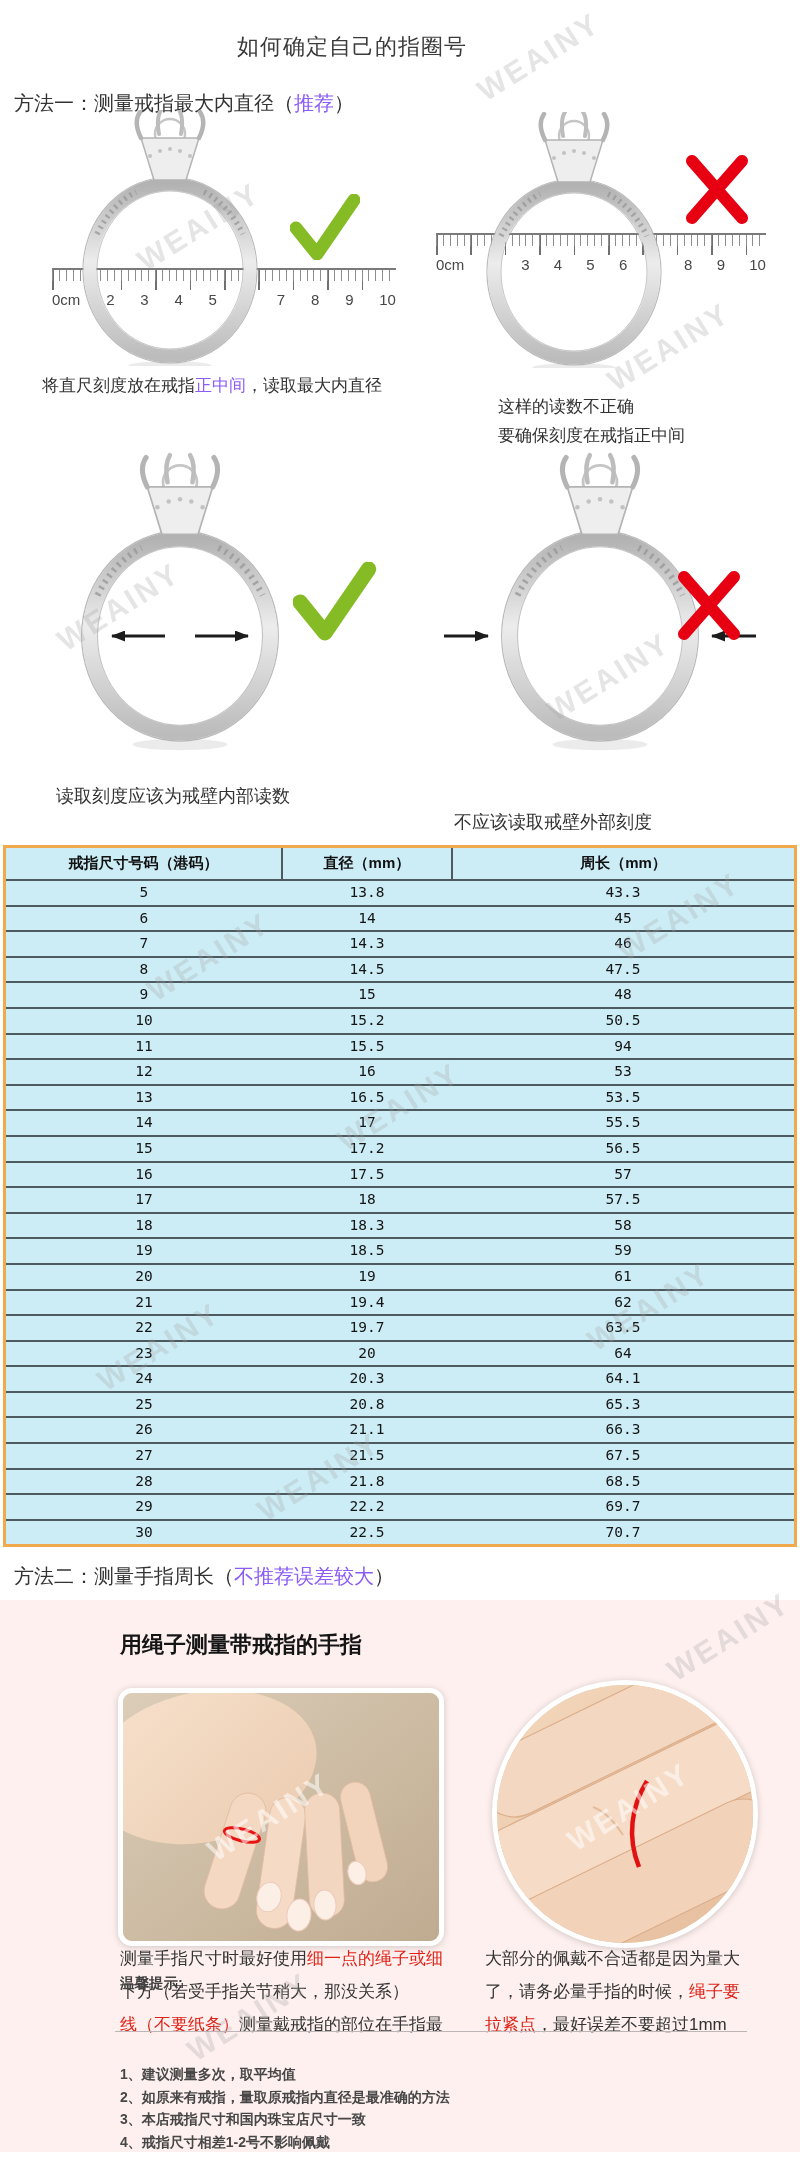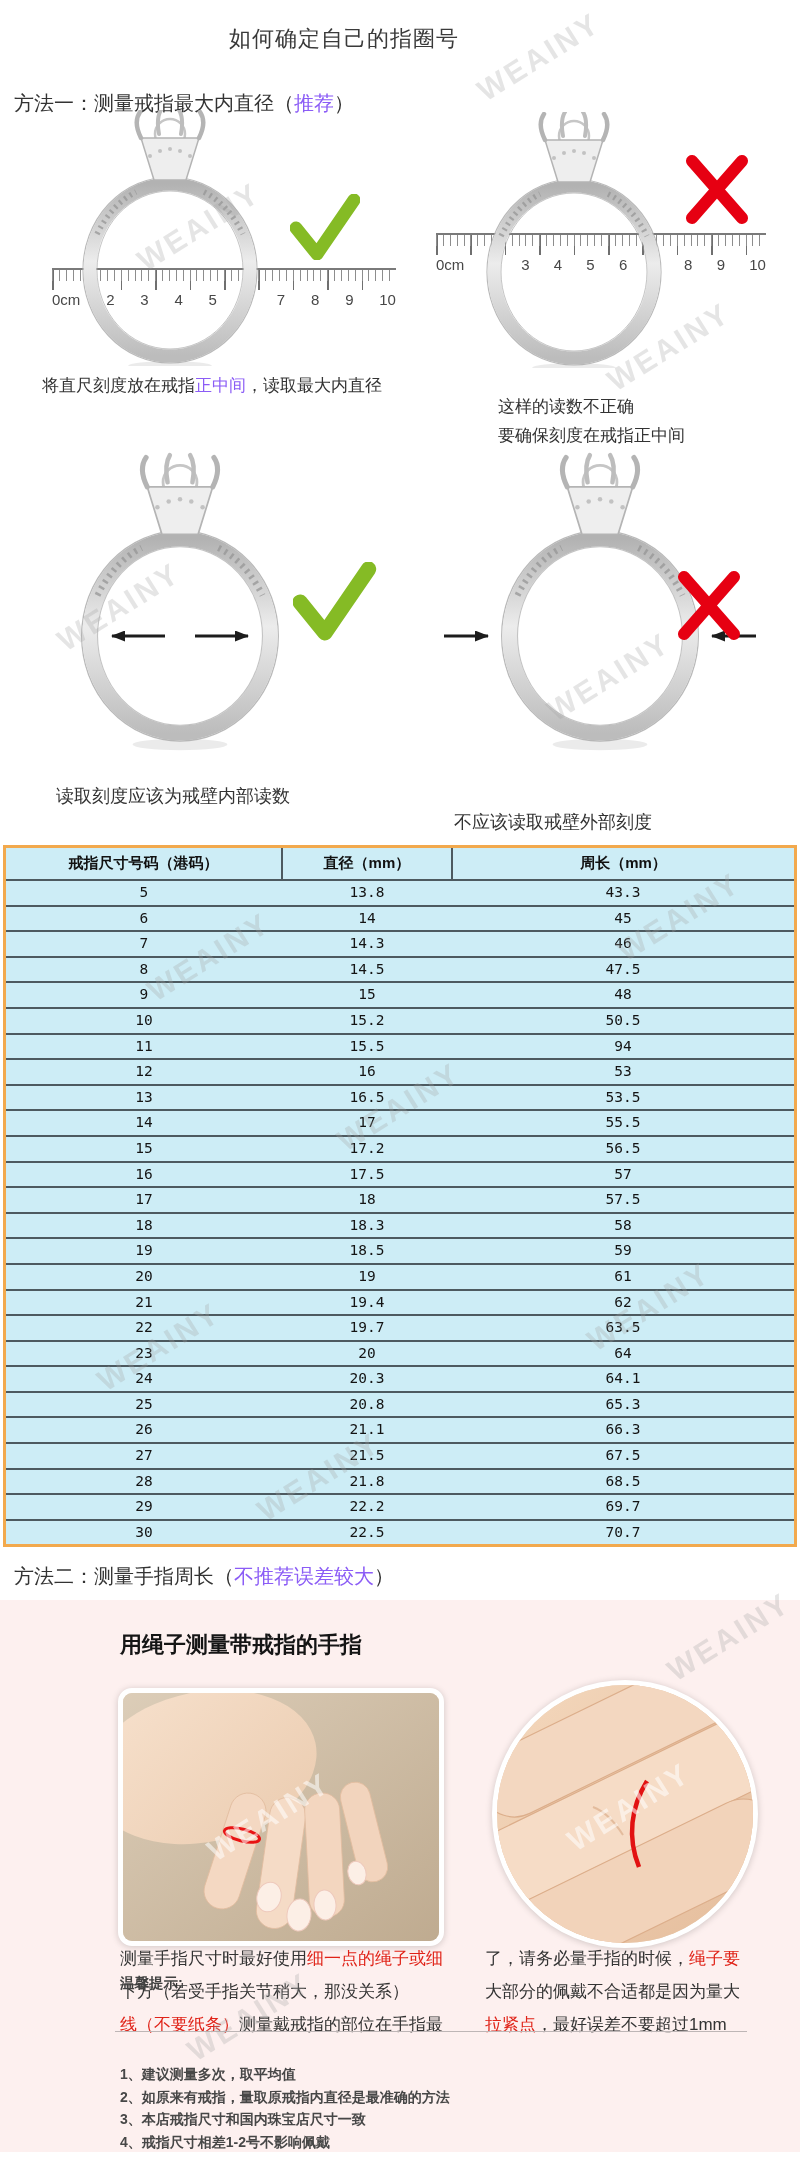--- a/index.html
+++ b/index.html
@@ -109,21 +109,21 @@
   <span class="wm abs" style="left:610px;top:900px">WEAINY</span>
   <span class="wm abs" style="left:330px;top:1090px">WEAINY</span>
   <span class="wm abs" style="left:90px;top:1330px">WEAINY</span>
   <span class="wm abs" style="left:580px;top:1290px">WEAINY</span>
   <span class="wm abs" style="left:250px;top:1460px">WEAINY</span>
   <span class="wm abs" style="left:660px;top:1620px">WEAINY</span>
   <span class="wm abs" style="left:180px;top:2000px">WEAINY</span>
   <span class="wm wm-light abs" style="left:560px;top:1790px">WEAINY</span>
   <span class="wm wm-light abs" style="left:200px;top:1800px">WEAINY</span>
 
-  <h1 class="title abs" style="margin:8px;font-weight:400">如何确定自己的指圈号</h1>
+  <h1 class="title abs" style="margin:16px;font-weight:400">如何确定自己的指圈号</h1>
 
   <div class="method abs" style="left:14px;top:90px">
     <span>方法一：测量戒指最大内直径（</span><span class="red">推荐</span><span>）</span>
   </div>
 
   <div class="ruler abs" style="left:52px;top:268px;width:344px">
     <div class="ruler-labels">
         <span>0cm</span>
         <span>2</span>
         <span>3</span>
@@ -368,22 +368,22 @@
       <path d="M150 96 C 134 122, 130 152, 142 182" stroke="#e21212" stroke-width="4.5" fill="none"></path>
     </svg>
   </div>
 
   <div class="para abs" style="left:120px;top:1942px;width:325px">
       <div class="pline"><span>测量手指尺寸时最好使用</span><span class="pred">细一点的绳子或细</span></div>
       <div class="pline"><span>下方（若受手指关节稍大，那没关系）</span></div>
       <div class="pline"><span class="pred">线（不要纸条）</span><span>测量戴戒指的部位在手指最</span></div>
     </div>
   <div class="para abs" style="left:485px;top:1942px;width:290px">
+      <div class="pline"><span>大部分的佩戴不合适都是因为量大</span></div>
       <div class="pline"><span>了，请务必量手指的时候，</span><span class="pred">绳子要</span></div>
-      <div class="pline"><span>大部分的佩戴不合适都是因为量大</span></div>
       <div class="pline"><span class="pred">拉紧点</span><span>，最好误差不要超过1mm</span></div>
     </div>
 
   <div class="abs" style="left:115px;top:2031px;width:632px;height:1px;background:#beb6b6"></div>
 
   <div class="tips-h abs" style="left:120px;top:1974px">温馨提示:</div>
   <div class="tips-list abs" style="left:120px;top:2063px">
       <div>1、建议测量多次，取平均值</div>
       <div>2、如原来有戒指，量取原戒指内直径是最准确的方法</div>
       <div>3、本店戒指尺寸和国内珠宝店尺寸一致</div>

